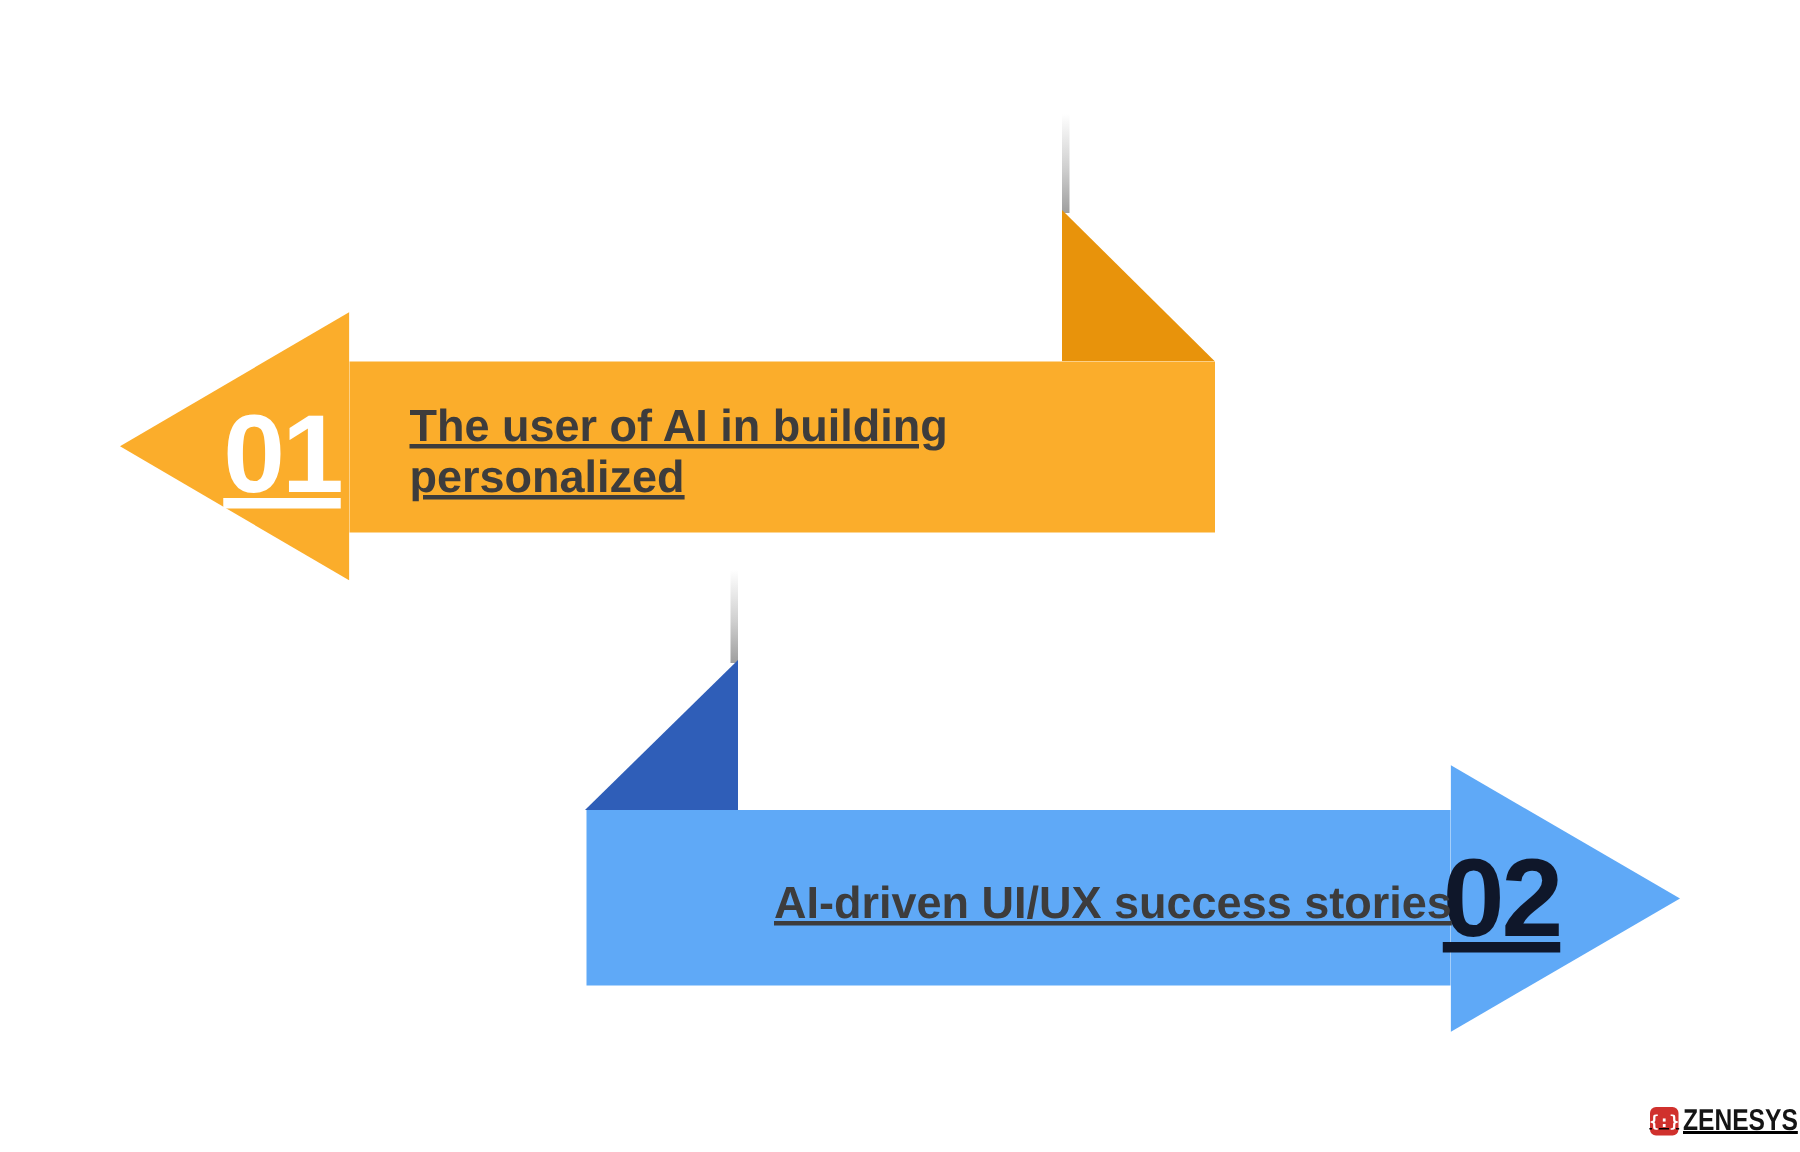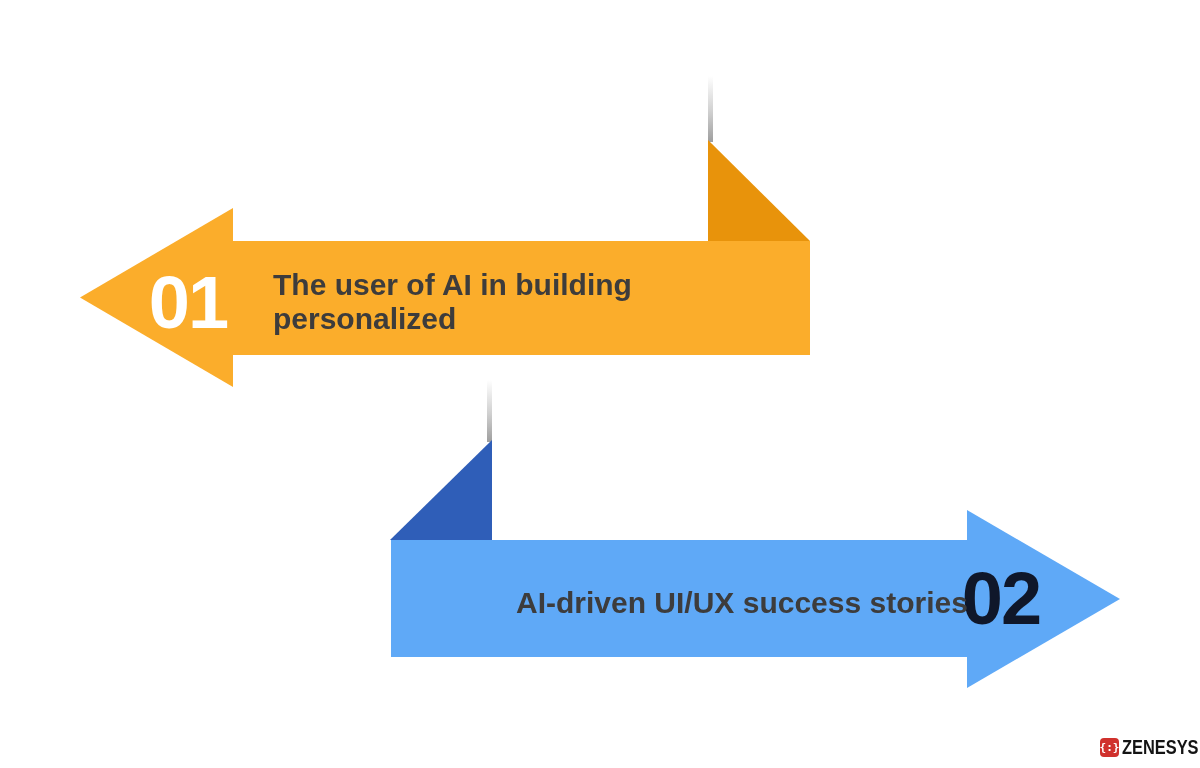--- a/index.html
+++ b/index.html
@@ -1,20 +1,20 @@
 <!DOCTYPE html>
 <html><head>
 <meta charset="utf-8">
 <style>
   html,body { margin:0; padding:0; background:#ffffff; }
   .canvas {
     position:relative; width:1200px; height:768px; background:#ffffff;
     overflow:hidden; font-family:"Liberation Sans", sans-serif;
   }
-  .abs { position:absolute; }
+  .abs { position:absolute;text-decoration:underline; }
 
   
   .s1-line { left:708px; top:76px; width:5px; height:66px;
     background:linear-gradient(to bottom, rgba(255,255,255,0) 0%, #cfcfcf 55%, #9e9e9e 100%); }
   .s1-fold { left:708px; top:140px; width:102px; height:101px;
     clip-path:polygon(0 0, 100% 100%, 0 100%); }
   .s1-bar  { left:233px; top:241px; width:577px; height:114px; }
   .s1-head { left:80px;  top:208px; width:153px; height:179px;
     clip-path:polygon(100% 0, 100% 100%, 0 50%); }
   .s1-num  { left:146px; top:268px; width:84px; height:70px; line-height:70px;

